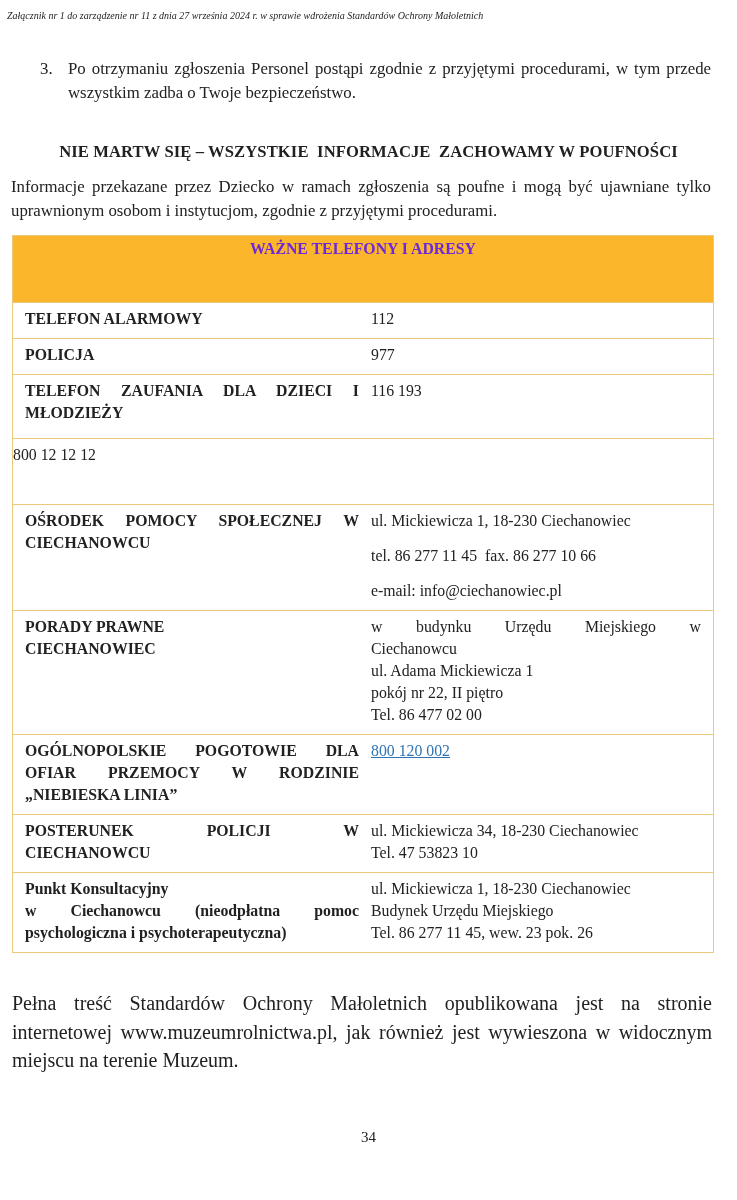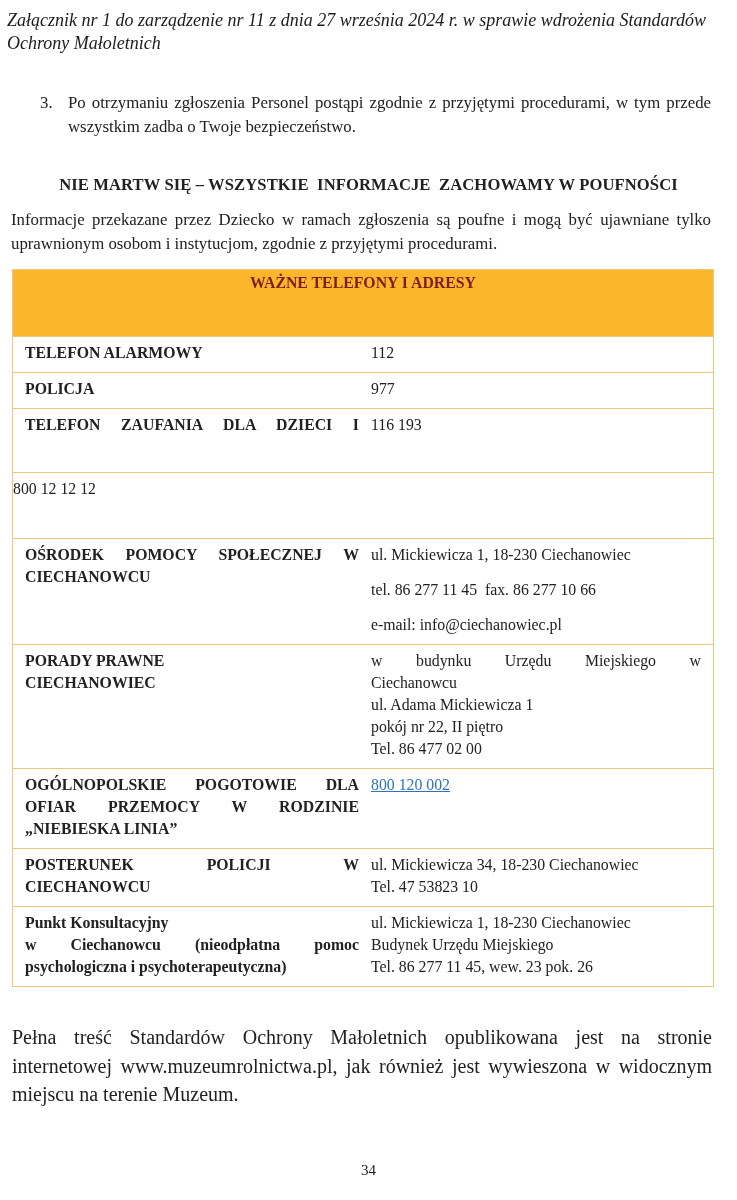--- a/index.html
+++ b/index.html
@@ -9,21 +9,21 @@
     margin: 0 auto;
     font-family: "Liberation Serif", "DejaVu Serif", serif;
     color: #212121;
     position: relative;
     overflow: hidden;
   }
   .page { width: 737px; height: 1200px; padding-top: 7px; }
 
   .header-note {
     font-style: italic;
-    font-size: 18px;
+    font-size: 10px;
     line-height: 1.3;
     padding: 2px 10px 0 7px;
     color: #1c1c1c;
   }
 
   .list-item {
     display: flex;
     margin: 35px 26px 0 40px;
     font-size: 16.8px;
     line-height: 1.42;
@@ -46,21 +46,21 @@
     margin: 13px 26px 0 11px;
   }
 
   
   .ctable {
     margin: 13px 23px 0 12px;
     border: 1.5px solid #EAC97C;
   }
   .thead {
     background: #FBB62B;
-    color: #7f1d1d;
+    color: #6d28d9;
     text-align: center;
     font-weight: bold;
     font-size: 15.8px;
     height: 66px;
     padding-top: 4px;
   }
   .trow {
     display: flex;
     border-top: 1.5px solid #EAC97C;
     font-size: 15.8px;
@@ -135,20 +135,21 @@
       </div>
       <div class="cell cell-value">
         <div>977</div>
       </div>
     </div>
 
 
     <div class="trow h64">
       <div class="cell cell-label">
         <div class="spread">TELEFON ZAUFANIA DLA DZIECI I</div>
+        <div>MŁODZIEŻY</div>
       </div>
       <div class="cell cell-value">
         <div>116 193</div>
       </div>
     </div>
 
     <div class="trow h66">
       <div class="cell cell-value">
         <div>800 12 12 12</div>
       </div>

